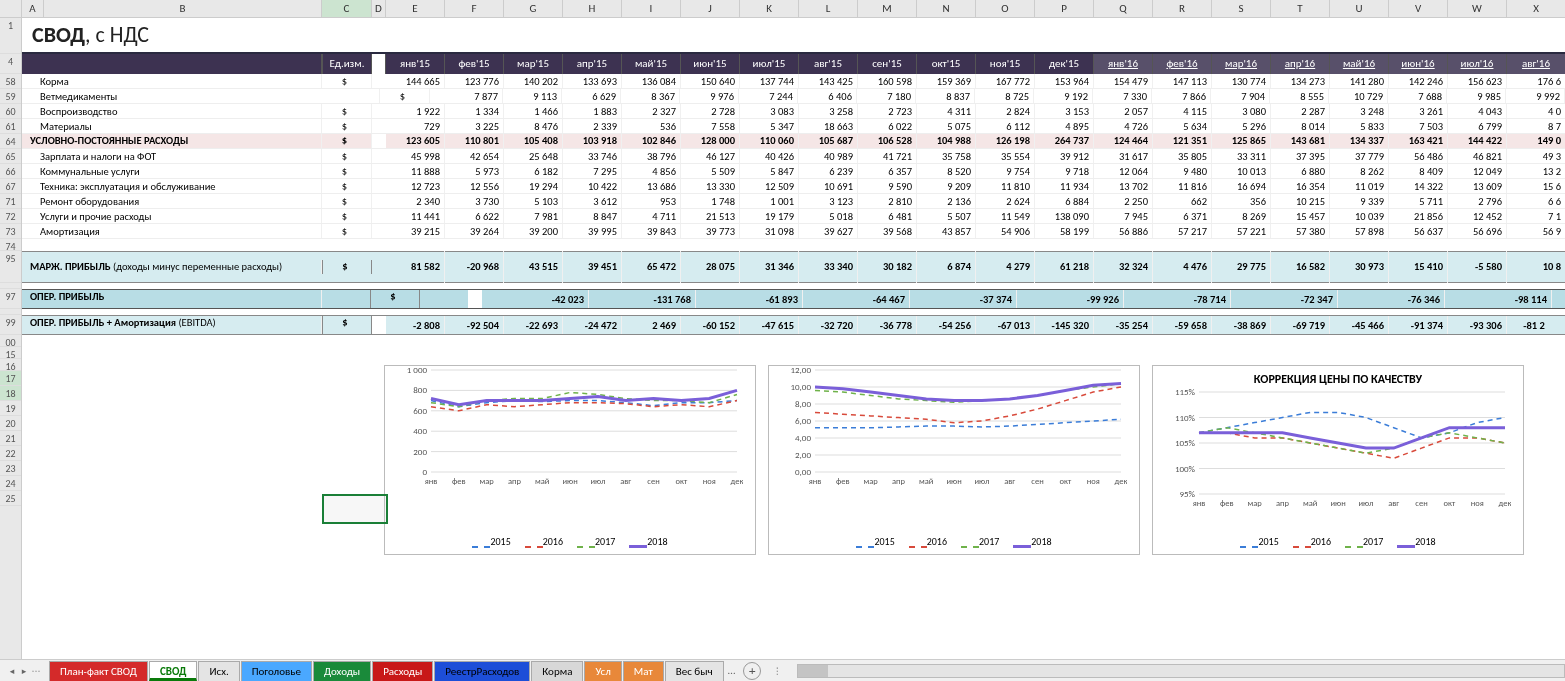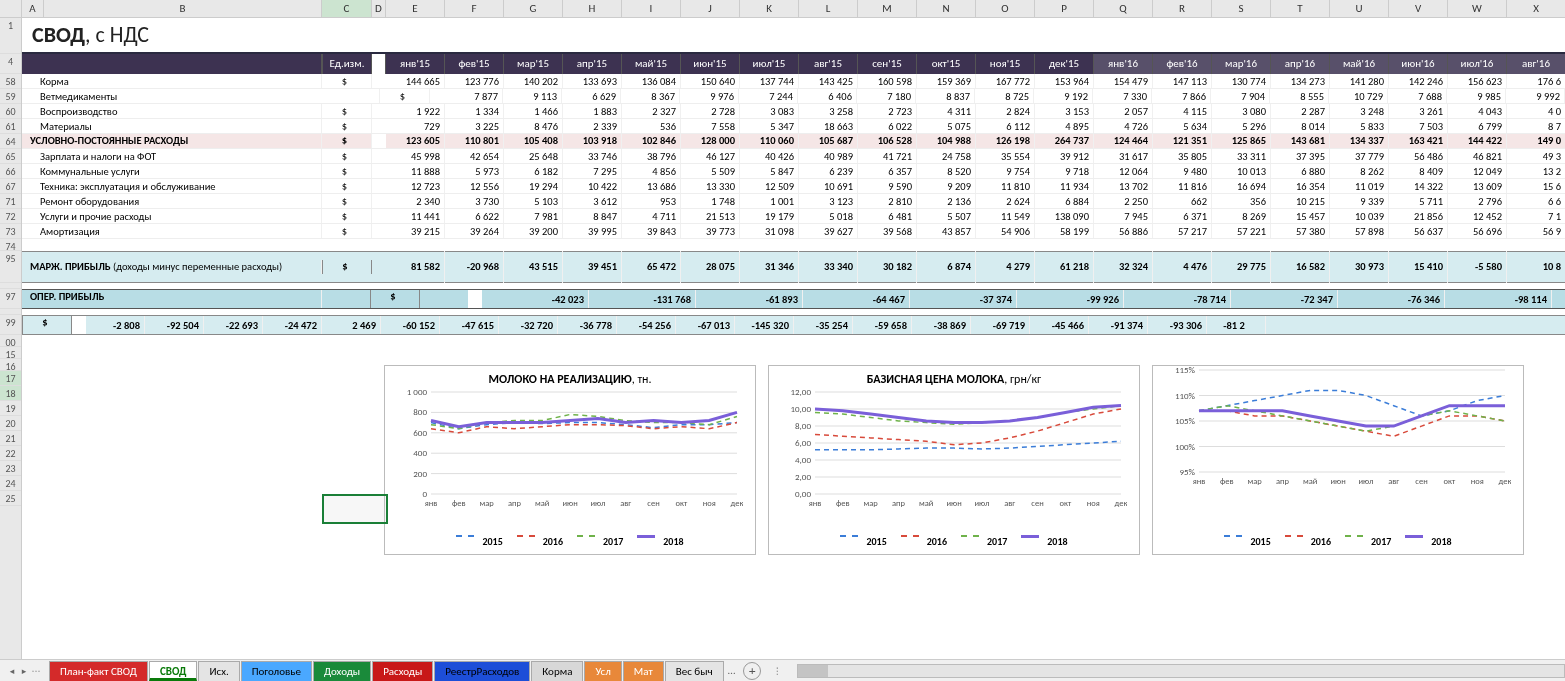--- a/index.html
+++ b/index.html
@@ -19,21 +19,21 @@
 
 
 .title-row { height: 36px; display: flex; align-items: flex-end; padding: 0 0 4px 10px; border-bottom: 2px solid #2a2a40; }
 .title-main { font-size: 22px; font-weight: bold; color: #222; }
 .title-sub { font-size: 22px; color: #222; font-weight: normal; }
 
 
 .header-band { display: flex; height: 20px; }
 .hcell { text-align: center; font-size: 11px; color: #fff; line-height: 20px; border-right: 1px solid #555; flex-shrink: 0; }
 .hcell.dark { background: #3d3251; }
-.hcell.darker { background: #58506a; }
+.hcell.darker { background: #58506a; text-decoration: underline; }
 .hcell.units { background: #3d3251; border-left: 1px solid #555; }
 
 
 .data-row { display: flex; height: 15px; border-bottom: 1px solid #eee; }
 .data-row.section { background: #f5e6e6; font-weight: bold; }
 .data-row.blue { background: #d6ecf0; font-weight: bold; border-top: 1px solid #888; border-bottom: 1px solid #888; height: 20px; }
 .data-row.blue2 { background: #b8dde5; font-weight: bold; border-top: 1px solid #555; border-bottom: 1px solid #555; height: 20px; }
 .data-row.tall { height: 32px; align-items: center; }
 .cell { text-align: right; padding-right: 4px; font-size: 10.5px; line-height: 15px; border-right: 1px solid #f0f0f0; flex-shrink: 0; overflow: hidden; white-space: nowrap; }
 .cell.label { text-align: left; padding-left: 18px; }
@@ -48,21 +48,21 @@
 
 .selection { position: absolute; border: 2px solid #1a7f37; pointer-events: none; background: rgba(200,200,200,0.15); }
 
 
 .charts { display: flex; gap: 12px; padding: 8px 0 0 0; margin-left: 8px; }
 .chart { border: 1px solid #bbb; background: #fff; flex: 1; height: 190px; display: flex; flex-direction: column; max-width: 372px; }
 .chart-title { text-align: center; font-size: 12px; padding: 6px 0 2px; }
 .chart-title b { font-weight: bold; }
 .chart-body { flex: 1; position: relative; padding: 0 8px; }
 .chart-legend { display: flex; justify-content: center; gap: 14px; font-size: 10px; padding: 4px 0 6px; }
-.legend-item { display: flex; align-items: flex-start; gap: 8px; font-weight: bold; }
+.legend-item { display: flex; align-items: flex-end; gap: 0; }
 .legend-swatch { width: 18px; height: 0; border-top: 2px dashed; }
 .legend-swatch.solid { border-top: 3px solid; }
 
 
 .tabs-bar { height: 22px; background: #f0f0f0; border-top: 1px solid #ccc; display: flex; align-items: center; padding-left: 6px; gap: 0; }
 .tab-nav { width: 12px; height: 16px; display: flex; align-items: center; justify-content: center; color: #666; cursor: pointer; font-size: 9px; }
 .tab { height: 20px; padding: 0 10px; font-size: 11px; line-height: 20px; border: 1px solid #aaa; border-bottom: none; margin-left: 1px; cursor: pointer; position: relative; }
 .tab.active { background: #fff; font-weight: bold; }
 .tab-green { color: #0a7a0a; border-bottom: 3px solid #0a7a0a; }
 .tab-red { background: #d42a2a; color: #fff; }
@@ -318,21 +318,21 @@
             <div class="cell gap" style="width: 14px;"></div>
             <div class="cell wM">45 998</div>
             <div class="cell wM">42 654</div>
             <div class="cell wM">25 648</div>
             <div class="cell wM">33 746</div>
             <div class="cell wM">38 796</div>
             <div class="cell wM">46 127</div>
             <div class="cell wM">40 426</div>
             <div class="cell wM">40 989</div>
             <div class="cell wM">41 721</div>
-            <div class="cell wM">24 758</div>
+            <div class="cell wM">35 758</div>
             <div class="cell wM">35 554</div>
             <div class="cell wM">39 912</div>
             <div class="cell wM">31 617</div>
             <div class="cell wM">35 805</div>
             <div class="cell wM">33 311</div>
             <div class="cell wM">37 395</div>
             <div class="cell wM">37 779</div>
             <div class="cell wM">56 486</div>
             <div class="cell wM">46 821</div>
             <div class="cell wM">49 3</div>
@@ -513,20 +513,21 @@
             <div class="cell wM" style="line-height: 20px;">-116 876</div>
             <div class="cell wM" style="line-height: 20px;">-96 090</div>
             <div class="cell wM" style="line-height: 20px;">-127 099</div>
             <div class="cell wM" style="line-height: 20px;">-103 364</div>
             <div class="cell wM" style="line-height: 20px;">-148 011</div>
             <div class="cell wM" style="line-height: 20px;">-150 002</div>
             <div class="cell wM" style="line-height: 20px;">-138 2</div>
           </div>
           <div style="height: 6px;"></div>
           <div class="data-row blue" style="height: 20px;">
+            <div class="cell label-bold" style="width: 300px;"><b>ОПЕР. ПРИБЫЛЬ + Амортизация</b><span style="font-weight: normal;"> (EBITDA)</span></div>
             <div class="cell unit" style="width: 50px; border-left: 1px solid rgb(136, 136, 136); border-right: 1px solid rgb(136, 136, 136);">$</div>
             <div class="cell gap" style="width: 14px; background: rgb(255, 255, 255);"></div>
             <div class="cell wM" style="line-height: 20px;">-2 808</div>
             <div class="cell wM" style="line-height: 20px;">-92 504</div>
             <div class="cell wM" style="line-height: 20px;">-22 693</div>
             <div class="cell wM" style="line-height: 20px;">-24 472</div>
             <div class="cell wM" style="line-height: 20px;">2 469</div>
             <div class="cell wM" style="line-height: 20px;">-60 152</div>
             <div class="cell wM" style="line-height: 20px; text-align: right;">-47 615</div>
             <div class="cell wM" style="line-height: 20px;">-32 720</div>
@@ -543,21 +544,20 @@
             <div class="cell wM" style="line-height: 20px;">-93 306</div>
             <div class="cell wM" style="line-height: 20px; text-align: center;">-81 2</div>
           </div>
         </div>
 
       <div class="selection" style="left:300px; top:476px; width:66px; height:30px"></div>
 
       <div class="spacer-row" style="height:22px"></div>
       <div class="charts" id="charts" style="margin-left:362px">
           <div class="chart">
-            <div class="chart-title"><b>МОЛОКО НА РЕАЛИЗАЦИЮ</b><span>, тн.</span></div>
             <div class="chart-body">
               <svg width="350" height="120">
                 <line x1="38" x2="344" y1="4" y2="4" stroke="#ddd"></line>
                 <text x="34" y="7" text-anchor="end" font-size="9" fill="#555">1 000</text>
                 <line x1="38" x2="344" y1="24.4" y2="24.4" stroke="#ddd"></line>
                 <text x="34" y="27.4" text-anchor="end" font-size="9" fill="#555">800</text>
                 <line x1="38" x2="344" y1="44.8" y2="44.8" stroke="#ddd"></line>
                 <text x="34" y="47.8" text-anchor="end" font-size="9" fill="#555">600</text>
                 <line x1="38" x2="344" y1="65.2" y2="65.2" stroke="#ddd"></line>
                 <text x="34" y="68.2" text-anchor="end" font-size="9" fill="#555">400</text>
@@ -596,21 +596,20 @@
                 <div class="legend-swatch" style="border-color: rgb(111, 178, 74);"></div>
                 <span>2017</span>
               </div>
               <div class="legend-item">
                 <div class="legend-swatch solid" style="border-color: rgb(122, 95, 217);"></div>
                 <span>2018</span>
               </div>
             </div>
           </div>
           <div class="chart">
-            <div class="chart-title"><b>БАЗИСНАЯ ЦЕНА МОЛОКА</b><span>, грн/кг</span></div>
             <div class="chart-body">
               <svg width="350" height="120">
                 <line x1="38" x2="344" y1="4" y2="4" stroke="#ddd"></line>
                 <text x="34" y="7" text-anchor="end" font-size="9" fill="#555">12,00</text>
                 <line x1="38" x2="344" y1="21" y2="21" stroke="#ddd"></line>
                 <text x="34" y="24" text-anchor="end" font-size="9" fill="#555">10,00</text>
                 <line x1="38" x2="344" y1="38" y2="38" stroke="#ddd"></line>
                 <text x="34" y="41" text-anchor="end" font-size="9" fill="#555">8,00</text>
                 <line x1="38" x2="344" y1="55" y2="55" stroke="#ddd"></line>
                 <text x="34" y="58" text-anchor="end" font-size="9" fill="#555">6,00</text>
@@ -651,20 +650,21 @@
                 <div class="legend-swatch" style="border-color: rgb(111, 178, 74);"></div>
                 <span>2017</span>
               </div>
               <div class="legend-item">
                 <div class="legend-swatch solid" style="border-color: rgb(122, 95, 217);"></div>
                 <span>2018</span>
               </div>
             </div>
           </div>
           <div class="chart">
+            <div class="chart-title"><b>КОРРЕКЦИЯ ЦЕНЫ ПО КАЧЕСТВУ</b><span></span></div>
             <div class="chart-body">
               <svg width="350" height="120">
                 <line x1="38" x2="344" y1="4" y2="4" stroke="#ddd"></line>
                 <text x="34" y="7" text-anchor="end" font-size="9" fill="#555">115%</text>
                 <line x1="38" x2="344" y1="29.5" y2="29.5" stroke="#ddd"></line>
                 <text x="34" y="32.5" text-anchor="end" font-size="9" fill="#555">110%</text>
                 <line x1="38" x2="344" y1="55" y2="55" stroke="#ddd"></line>
                 <text x="34" y="58" text-anchor="end" font-size="9" fill="#555">105%</text>
                 <line x1="38" x2="344" y1="80.5" y2="80.5" stroke="#ddd"></line>
                 <text x="34" y="83.5" text-anchor="end" font-size="9" fill="#555">100%</text>

